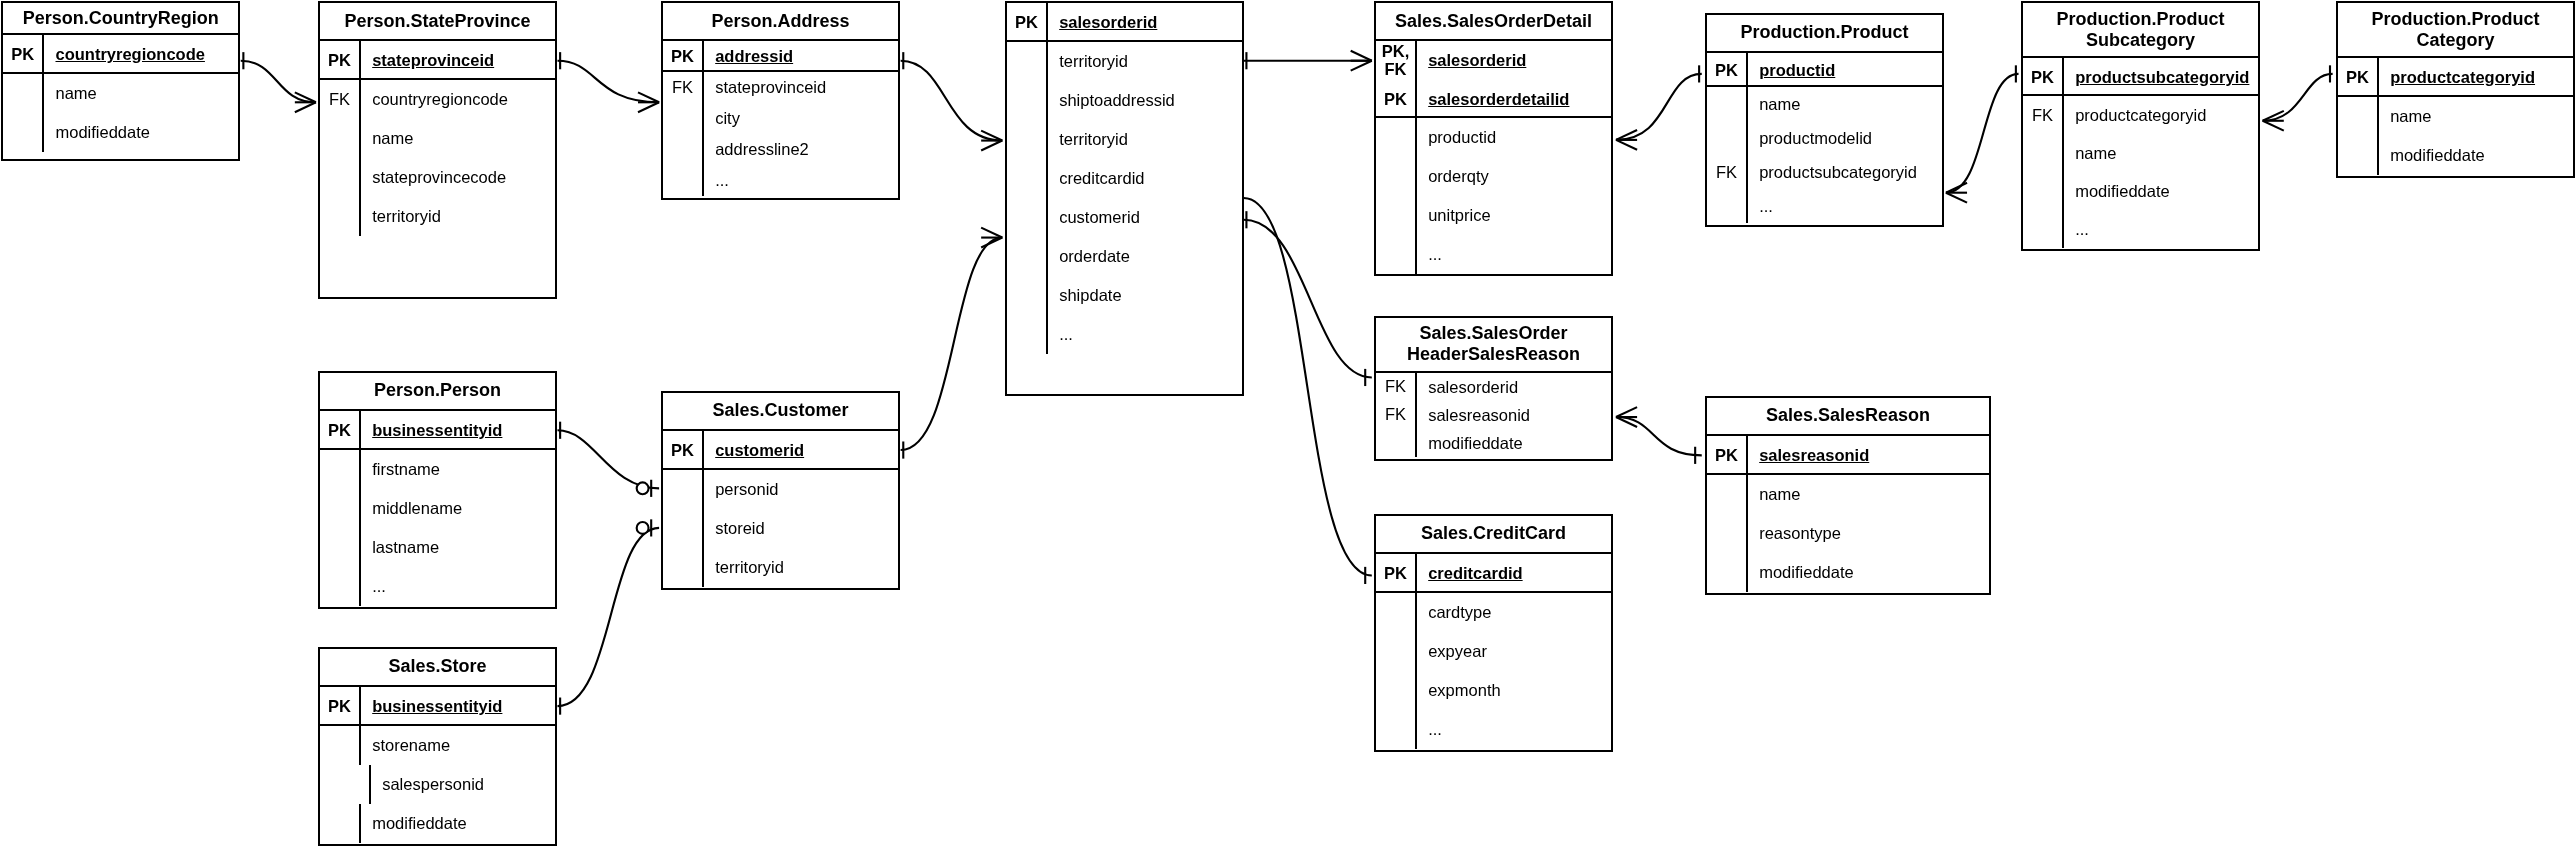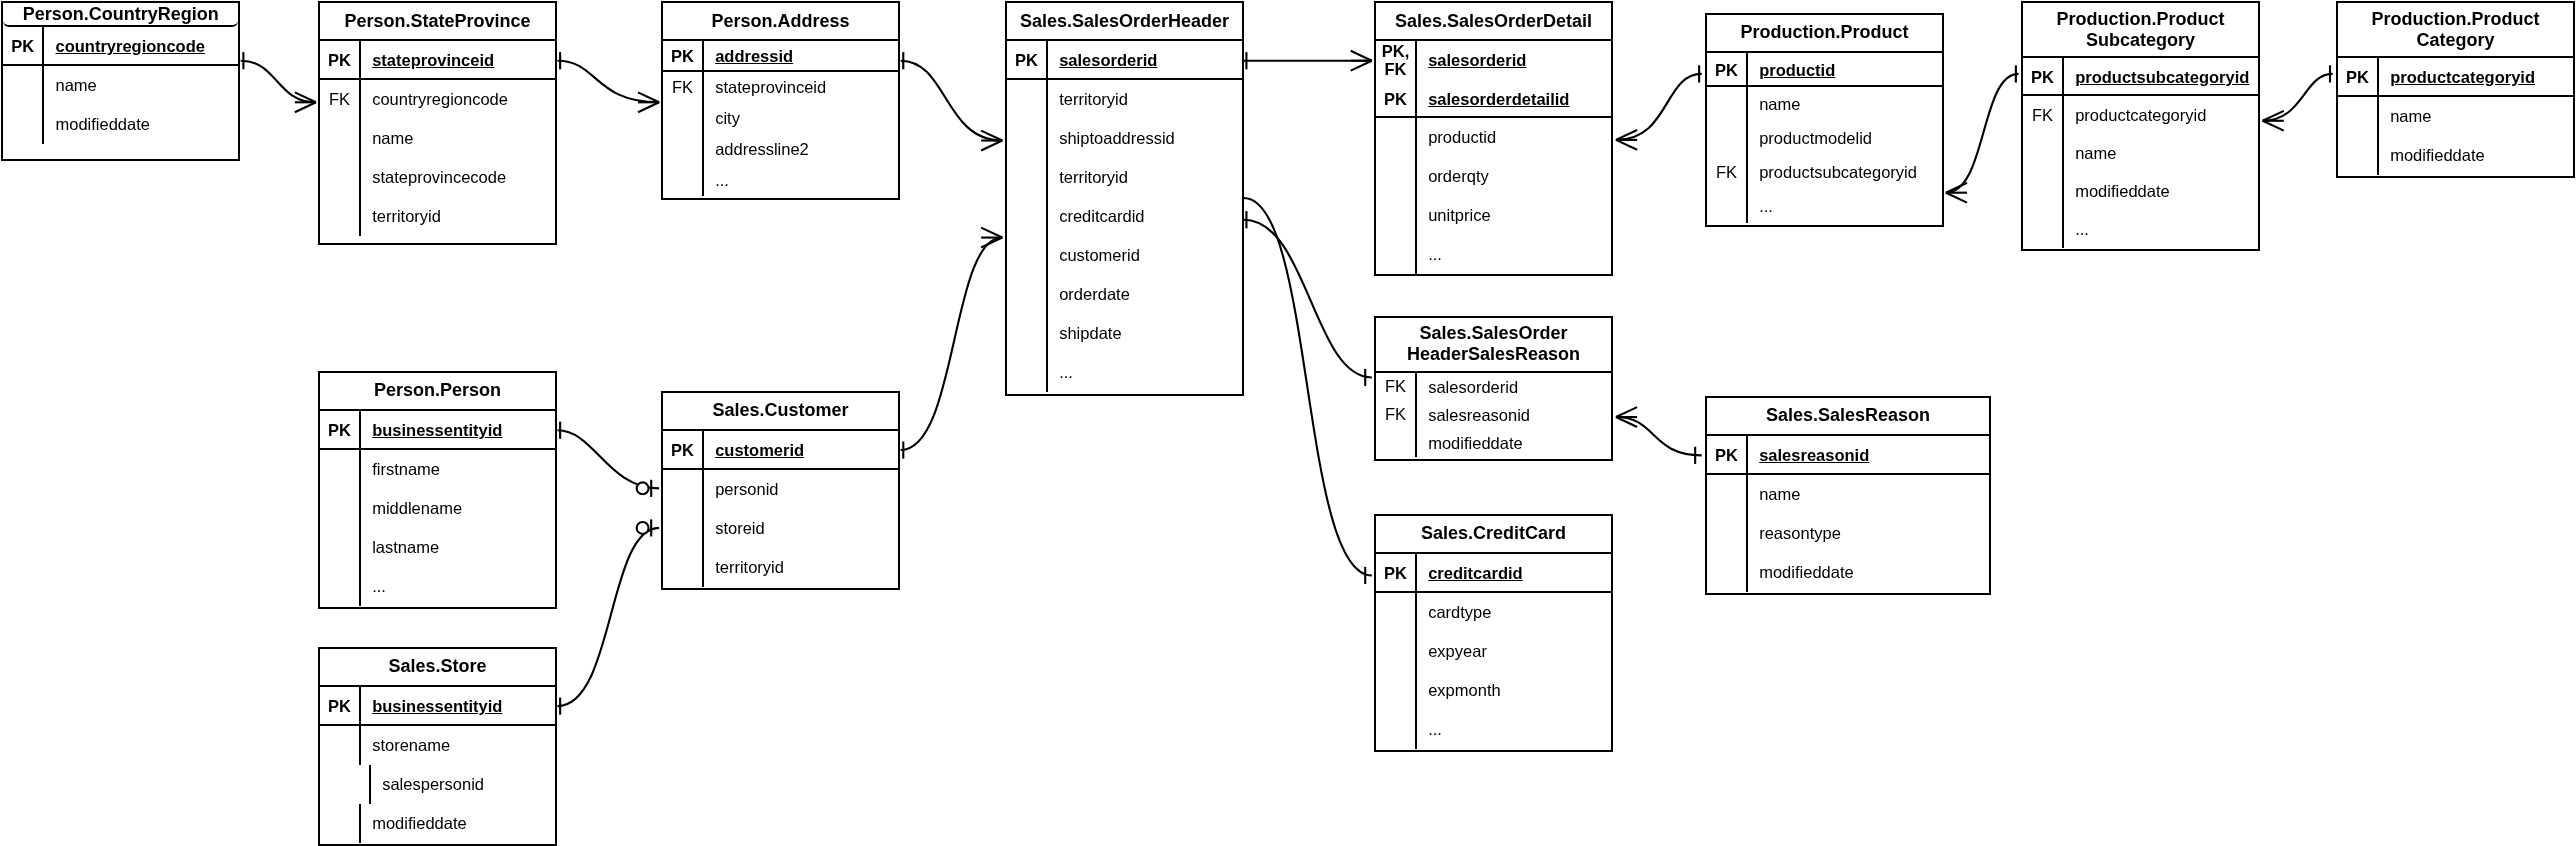--- a/index.html
+++ b/index.html
@@ -156,39 +156,39 @@
 
     <g>
       <path d="M 1884 300 C 1990 300 1970 872 2078 872"></path>
       <line x1="1884" y1="300" x2="1852" y2="285"></line>
       <line x1="1884" y1="300" x2="1852" y2="300"></line>
       <line x1="1884" y1="300" x2="1852" y2="315"></line>
       <line x1="2068" y1="859" x2="2068" y2="885"></line>
     </g>
   </svg>
 <div class="entity" style="left: 1.3px; top: 1.3px; width: 239px; height: 160px;">
-      <div class="ent-title" style="height: 24px; white-space: pre-line; border-radius: 6px;">Person.CountryRegion</div>
+      <div class="ent-title" style="height: 32px; white-space: pre-line;">Person.CountryRegion</div>
       <div class="sect pk-sect" style="height: 39px;">
         <div class="row" style="height: 39px;">
           <div class="key-cell bold">PK</div>
           <div class="field-cell pk-field">countryregioncode</div>
         </div>
       </div>
       <div class="sect" style="height: 79px;">
         <div class="row" style="height: 39px;">
           <div class="key-cell"></div>
           <div class="field-cell">name</div>
         </div>
         <div class="row" style="height: 39px;">
           <div class="key-cell"></div>
           <div class="field-cell">modifieddate</div>
         </div>
       </div>
     </div>
-    <div class="entity" style="left: 318px; top: 1.3px; width: 239px; height: 244px;">
+    <div class="entity" style="left: 318px; top: 1.3px; width: 239px; height: 298px;">
       <div class="ent-title" style="height: 38px; white-space: pre-line;">Person.StateProvince</div>
       <div class="sect pk-sect" style="height: 39px;">
         <div class="row" style="height: 39px;">
           <div class="key-cell bold">PK</div>
           <div class="field-cell pk-field">stateprovinceid</div>
         </div>
       </div>
       <div class="sect" style="height: 156px;">
         <div class="row" style="height: 39px;">
           <div class="key-cell">FK</div>
@@ -229,21 +229,20 @@
           <div class="key-cell"></div>
           <div class="field-cell">addressline2</div>
         </div>
         <div class="row" style="height: 31px;">
           <div class="key-cell"></div>
           <div class="field-cell">...</div>
         </div>
       </div>
     </div>
     <div class="entity" style="left: 1005px; top: 1.3px; width: 239px; height: 395px;">
-      <div class="ent-title" style="height: 38px; white-space: pre-line;">Sales.SalesOrderHeader</div>
       <div class="sect pk-sect" style="height: 39px;">
         <div class="row" style="height: 39px;">
           <div class="key-cell bold">PK</div>
           <div class="field-cell pk-field">salesorderid</div>
         </div>
       </div>
       <div class="sect" style="height: 313px;">
         <div class="row" style="height: 39px;">
           <div class="key-cell"></div>
           <div class="field-cell">territoryid</div>

